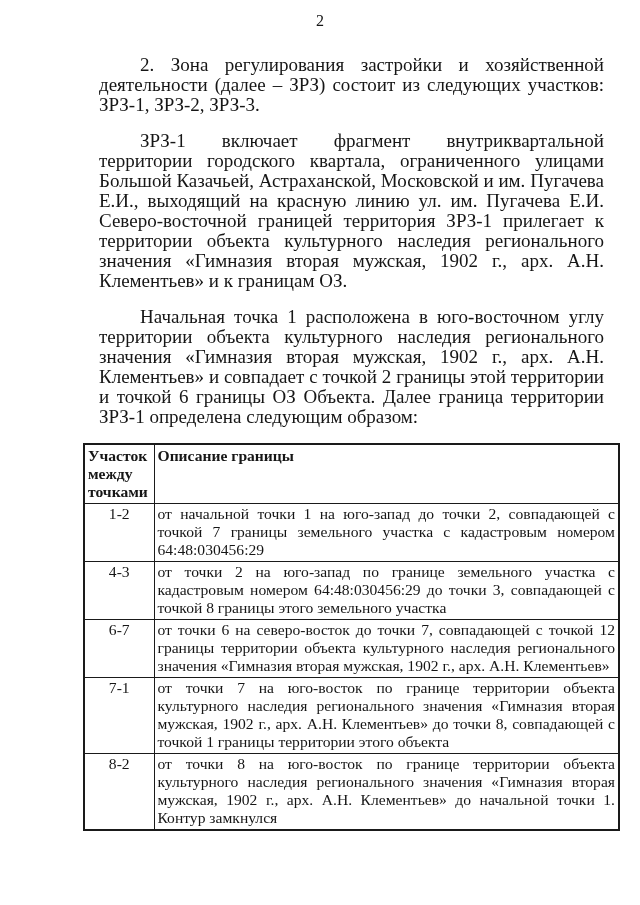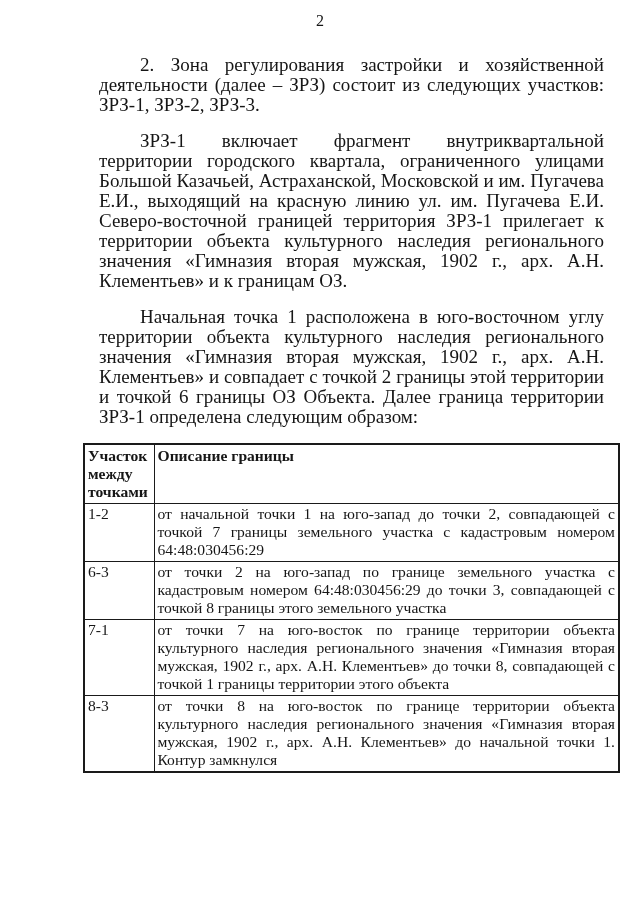--- a/index.html
+++ b/index.html
@@ -51,21 +51,21 @@
     line-height: 18px;
     padding: 1px 3px 2px 3px;
   }
   .col-section { width: 70px; }
   .doc-table th {
     font-weight: bold;
     text-align: left;
     padding-top: 2px;
   }
   .section-cell {
-    text-align: left;
+    text-align: center;
   }
   .desc-cell {
     text-align: justify;
     margin-top: 32px;
   }
 </style>
 </head>
 <body>
 
 <div class="page">
@@ -86,27 +86,31 @@
           <th>Участок между точками</th>
           <th>Описание границы</th>
         </tr>
       </thead>
       <tbody>
         <tr>
           <td class="section-cell">1-2</td>
           <td class="desc-cell">от начальной точки 1 на юго-запад до точки 2, совпадающей с точкой 7 границы земельного участка с кадастровым номером 64:48:030456:29</td>
         </tr>
         <tr>
-          <td class="section-cell">6-3</td>
+          <td class="section-cell">4-3</td>
           <td class="desc-cell">от точки 2 на юго-запад по границе земельного участка с кадастровым номером 64:48:030456:29 до точки 3, совпадающей с точкой 8 границы этого земельного участка</td>
+        </tr>
+        <tr>
+          <td class="section-cell">6-7</td>
+          <td class="desc-cell">от точки 6 на северо-восток до точки 7, совпадающей с точкой 12 границы территории объекта культурного наследия регионального значения «Гимназия вторая мужская, 1902 г., арх. А.Н. Клементьев»</td>
         </tr>
         <tr>
           <td class="section-cell">7-1</td>
           <td class="desc-cell">от точки 7 на юго-восток по границе территории объекта культурного наследия регионального значения «Гимназия вторая мужская, 1902 г., арх. А.Н. Клементьев» до точки 8, совпадающей с точкой 1 границы территории этого объекта</td>
         </tr>
         <tr>
-          <td class="section-cell">8-3</td>
+          <td class="section-cell">8-2</td>
           <td class="desc-cell">от точки 8 на юго-восток по границе территории объекта культурного наследия регионального значения «Гимназия вторая мужская, 1902 г., арх. А.Н. Клементьев» до начальной точки 1. Контур замкнулся</td>
         </tr>
       </tbody>
     </table>
   </div>
 </div>
 
 </body></html>

